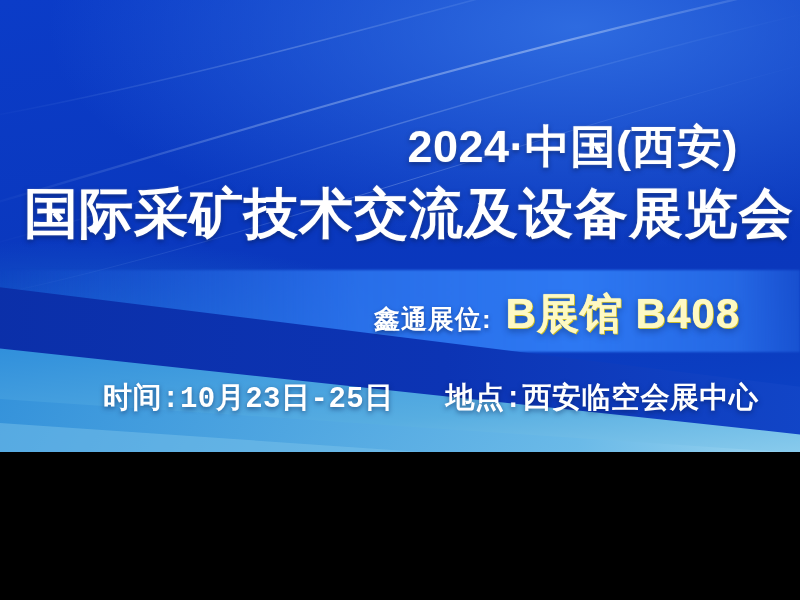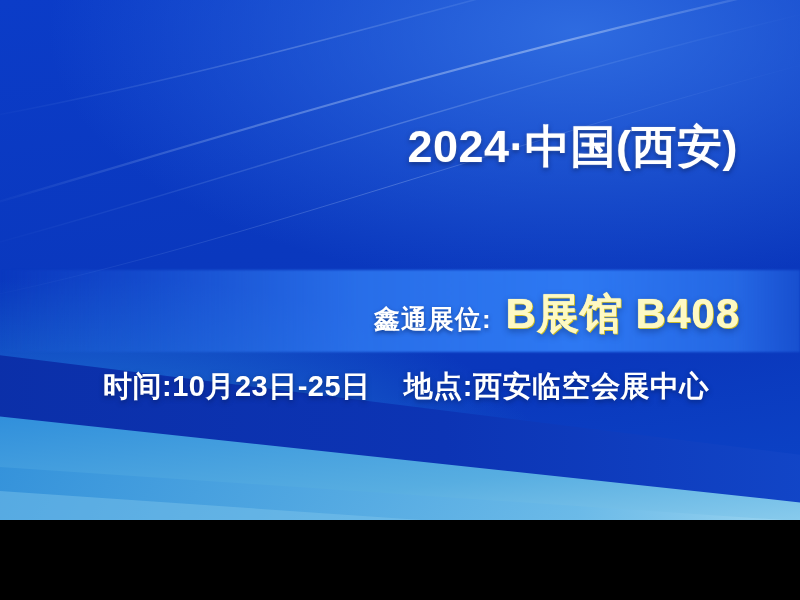--- a/index.html
+++ b/index.html
@@ -7,21 +7,21 @@
     padding: 0;
     background: #000;
   }
   body {
     font-family: "Liberation Sans", sans-serif;
   }
 
   #poster {
     position: relative;
     width: 800px;
-    height: 520px;
+    height: 452px;
     overflow: hidden;
     background: #0B3AC2;
     user-select: none;
   }
 
   
   .bg-base {
     position: absolute;
     inset: 0;
     background:
@@ -120,28 +120,29 @@
     font-weight: bold;
     letter-spacing: 1px;
     text-shadow:
       0 0 1px #FFF9A8,
       1px 1px 0 #C9B71E,
       0 3px 7px rgba(2,20,70,.45);
   }
 
   #meta-line {
     position: absolute;
-    top: 367px;
+    top: 378px;
     left: 103px;
     color: #FFFFFF;
     font-size: 29px;
     font-weight: bold;
     letter-spacing: 0.5px;
     white-space: nowrap;
     text-shadow: 0 2px 5px rgba(2,20,70,.5);
+    font-family: Liberation Mono, monospace;
   }
 
   .sep {
     display: inline-block;
     width: 16px;
   }
 </style>
 </head>
 <body>
 
@@ -195,20 +196,21 @@
     <path d="M -10 120 L 810 215 L 810 230 L -10 230 Z" fill="url(#wMid)" opacity="0.98"></path>
 
     <path d="M -10 172 L 810 232 L 810 230 L -10 230 Z" fill="url(#wLight)" opacity="0.85"></path>
     <path d="M -10 196 L 420 228 L 420 230 L -10 230 Z" fill="#7FC6EA" opacity="0.45"></path>
   </svg>
 
   <div class="text-layer">
 
     <div class="title-line" id="title-line-1">2024·中国(西安)</div>
 
+    <div class="title-line" id="title-line-2">国际采矿技术交流及设备展览会</div>
 
     <div class="booth-row">
       <span id="booth-label">鑫通展位:</span>
       <span id="booth-value">B展馆 B408</span>
     </div>
 
     <div id="meta-line">
       <span>时间:10月23日-25日</span>
       <span class="sep"></span>
       <span>地点:西安临空会展中心</span>

